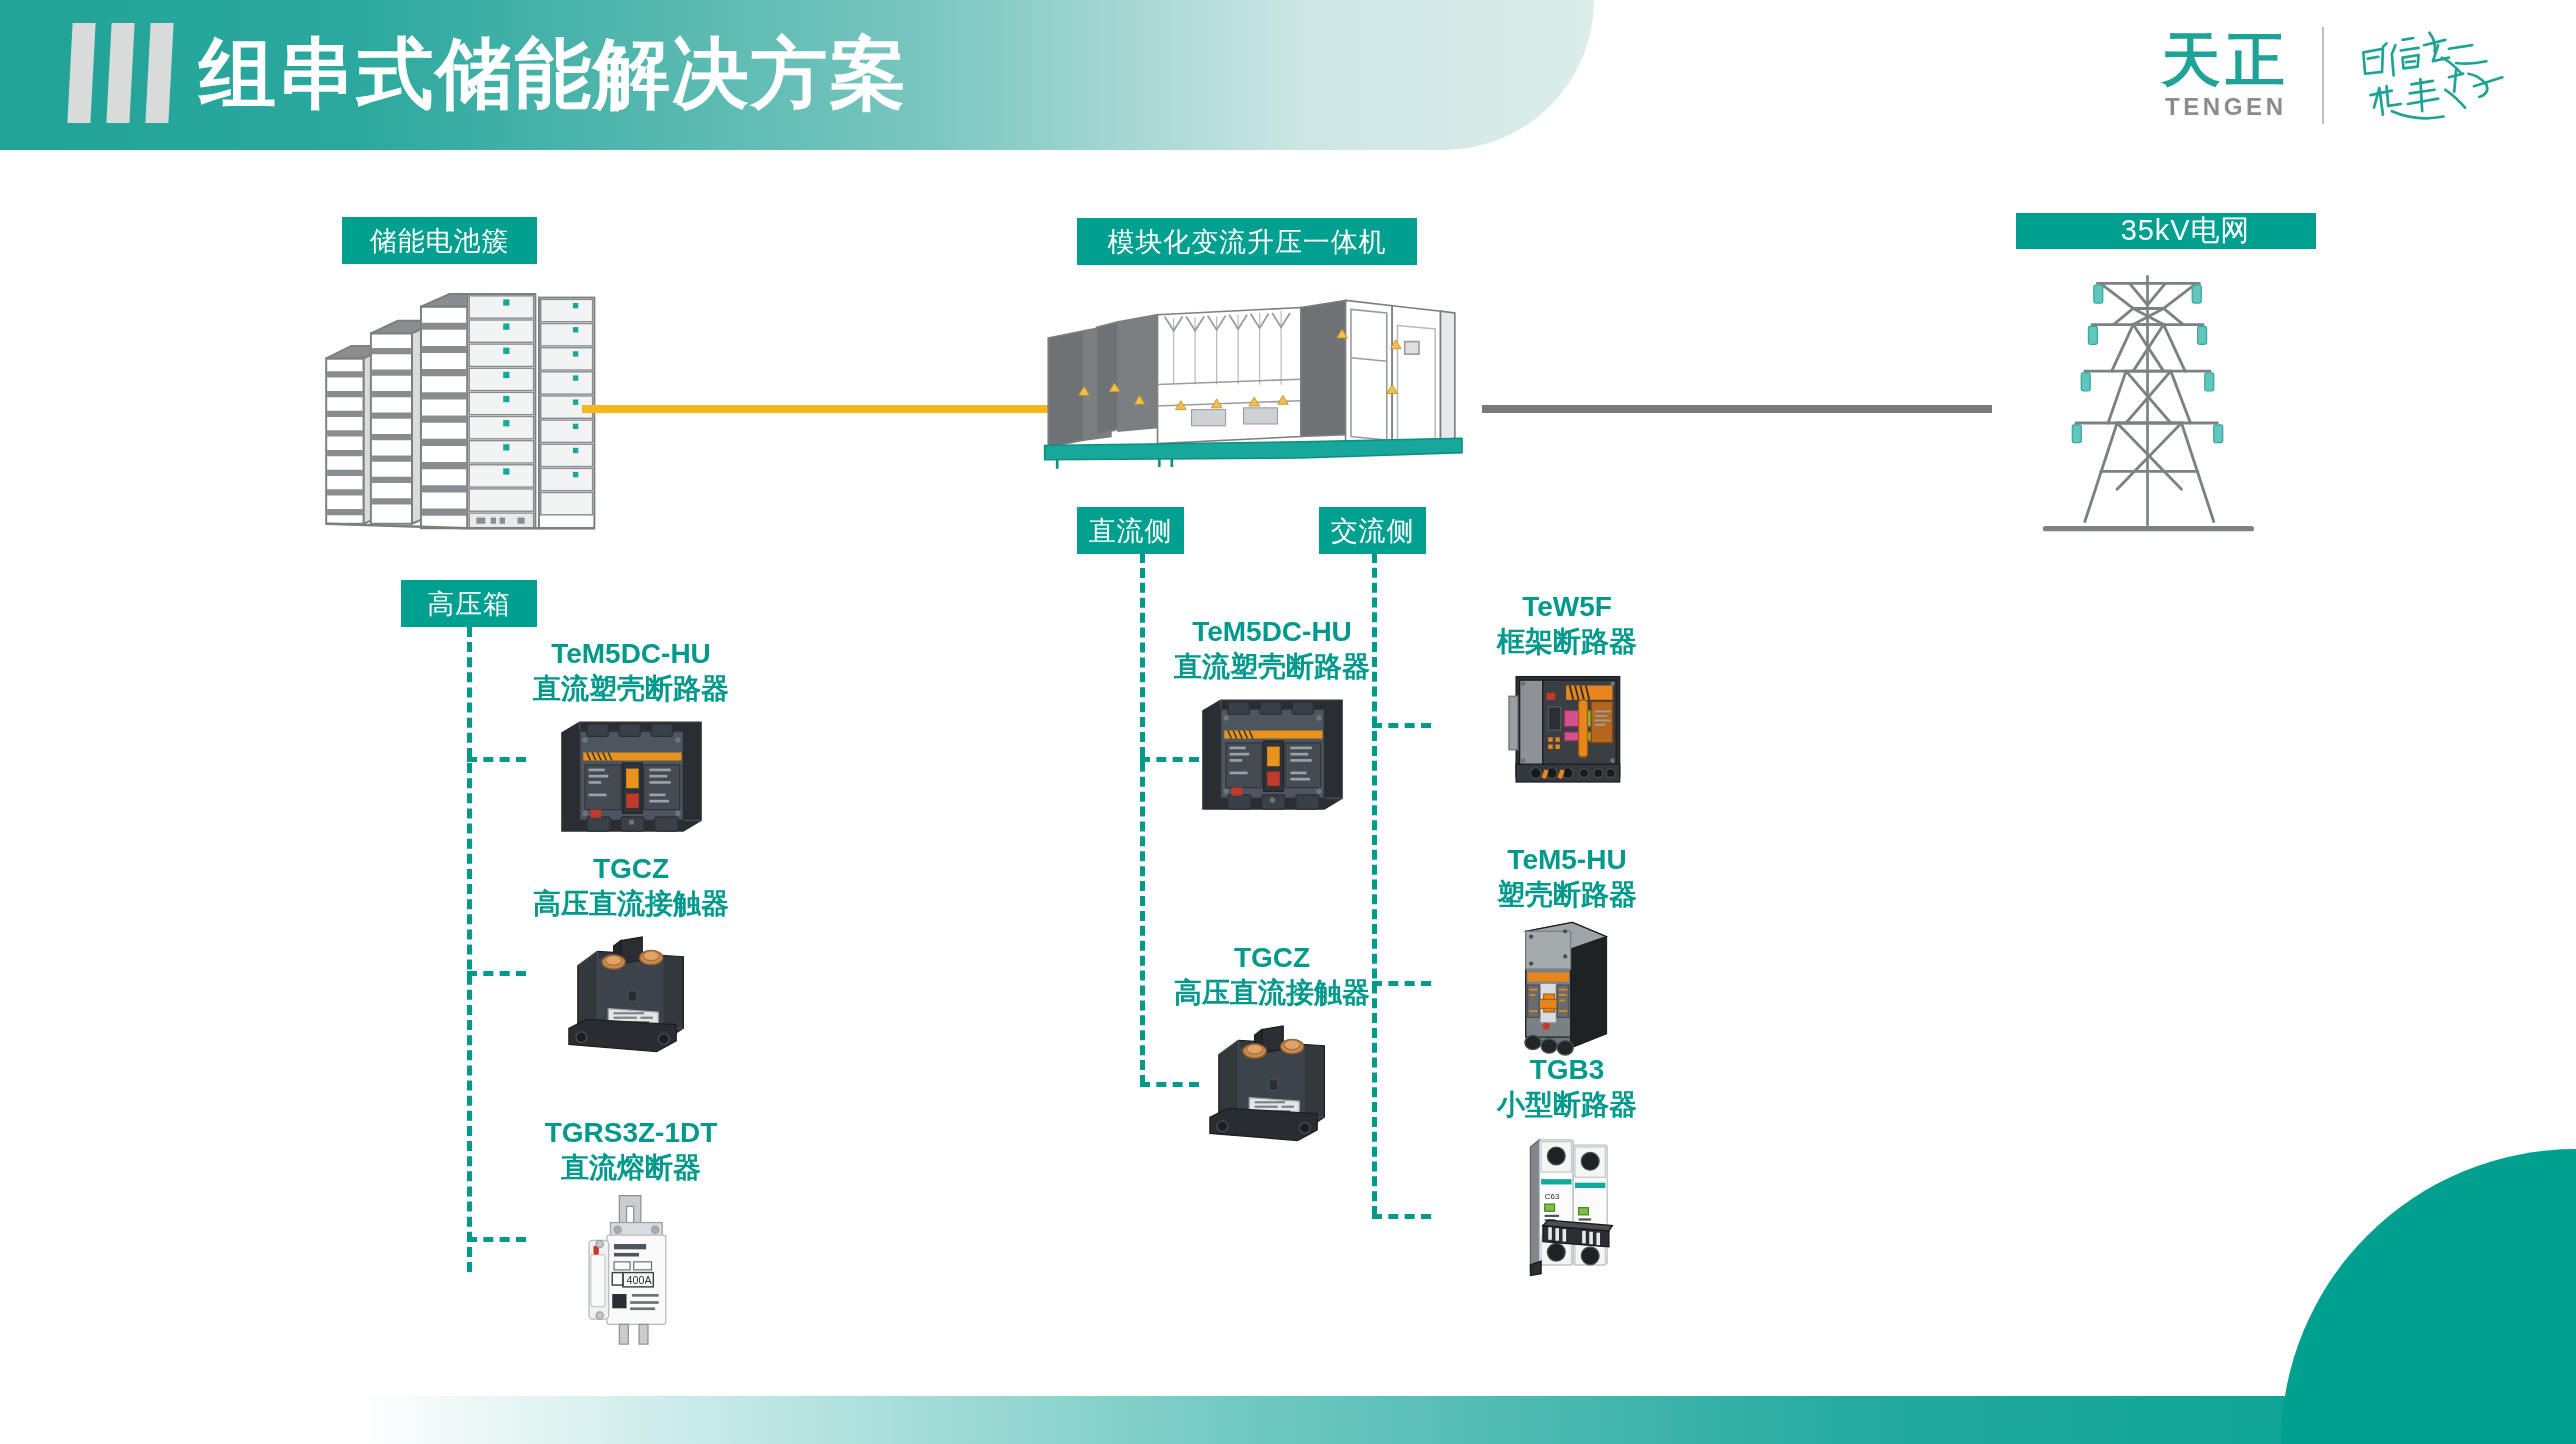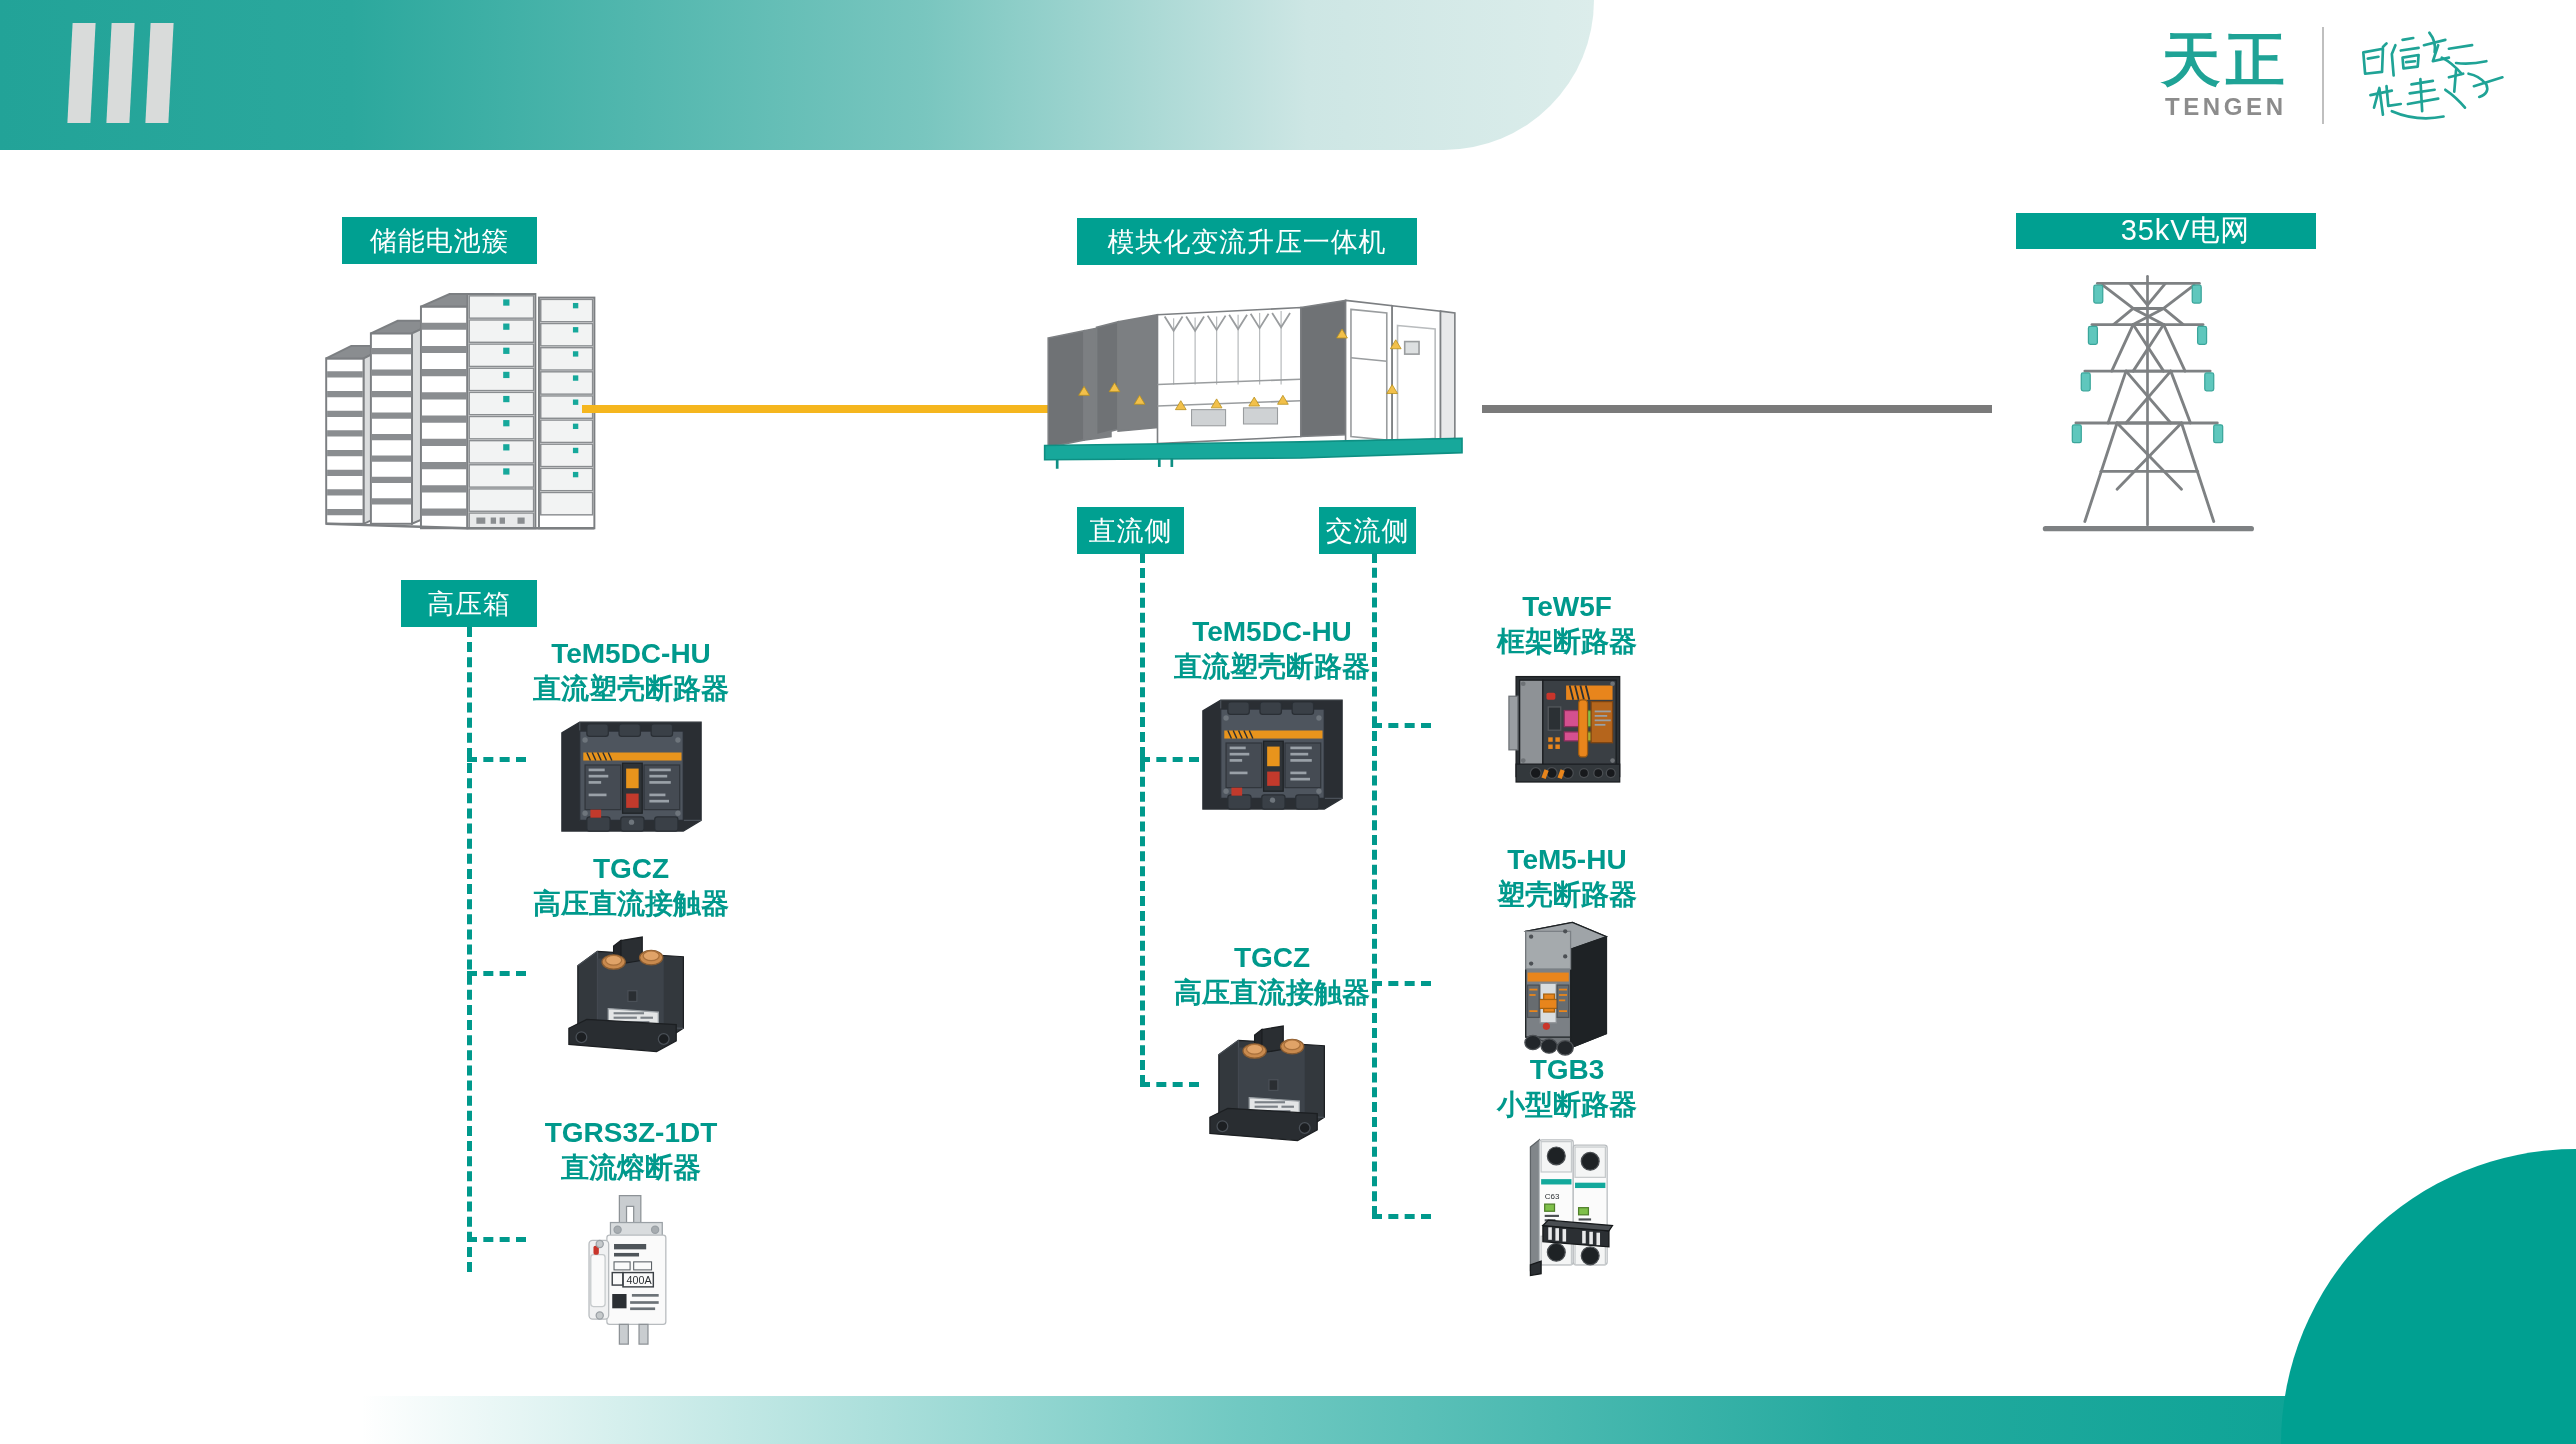--- a/index.html
+++ b/index.html
@@ -83,20 +83,21 @@
 </style>
 </head>
 <body>
 
 <div class="header">
   <div class="header-bars">
     <i></i>
       <i></i>
       <i></i>
   </div>
+  <div class="header-title">组串式储能解决方案</div>
 </div>
 
 <div class="logo-wrap">
   <div class="logo-mark">
     <div class="logo-cn">天正</div>
     <div class="logo-en">TENGEN</div>
   </div>
   <div class="logo-div"></div>
   <svg class="logo-slogan" viewBox="0 0 188 120">
     <g fill="none" stroke="#1FA396" stroke-width="3" stroke-linecap="round" stroke-linejoin="round">
@@ -305,21 +306,21 @@
       <path d="M264 122 L270 112 L276 122 Z"></path>
         <path d="M330 48 L336 38 L342 48 Z"></path>
       <path d="M390 60 L396 50 L402 60 Z"></path>
         <path d="M386 110 L392 100 L398 110 Z"></path>
     </g>
   </svg>
 </div>
 
 <div class="lbl" style="left:1077px;top:507px;width:107px;height:47px;font-size:27px;">直流侧</div>
 
-<div class="lbl" style="left:1319px;top:507px;width:97px;height:47px;font-size:27px;">交流侧</div>
+<div class="lbl" style="left:1319px;top:507px;width:107px;height:47px;font-size:27px;">交流侧</div>
 
 <div class="busline" style="left:1482px;top:405px;width:510px;background:#7A7A7A;"></div>
 
 <div class="lbl" style="left:2016px;top:213px;width:261px;height:36px;font-size:29px;padding-left:39px;">35kV电网</div>
 
 <div style="position:absolute;left:2024px;top:269px;width:247px;height:283px;">
   <svg width="247" height="283" viewBox="0 0 276 316">
     <g stroke="#7E8183" stroke-width="3.2" fill="none" stroke-linecap="round">
       <path d="M82 16 H196"></path>
       <path d="M88 18 L122 44"></path>

